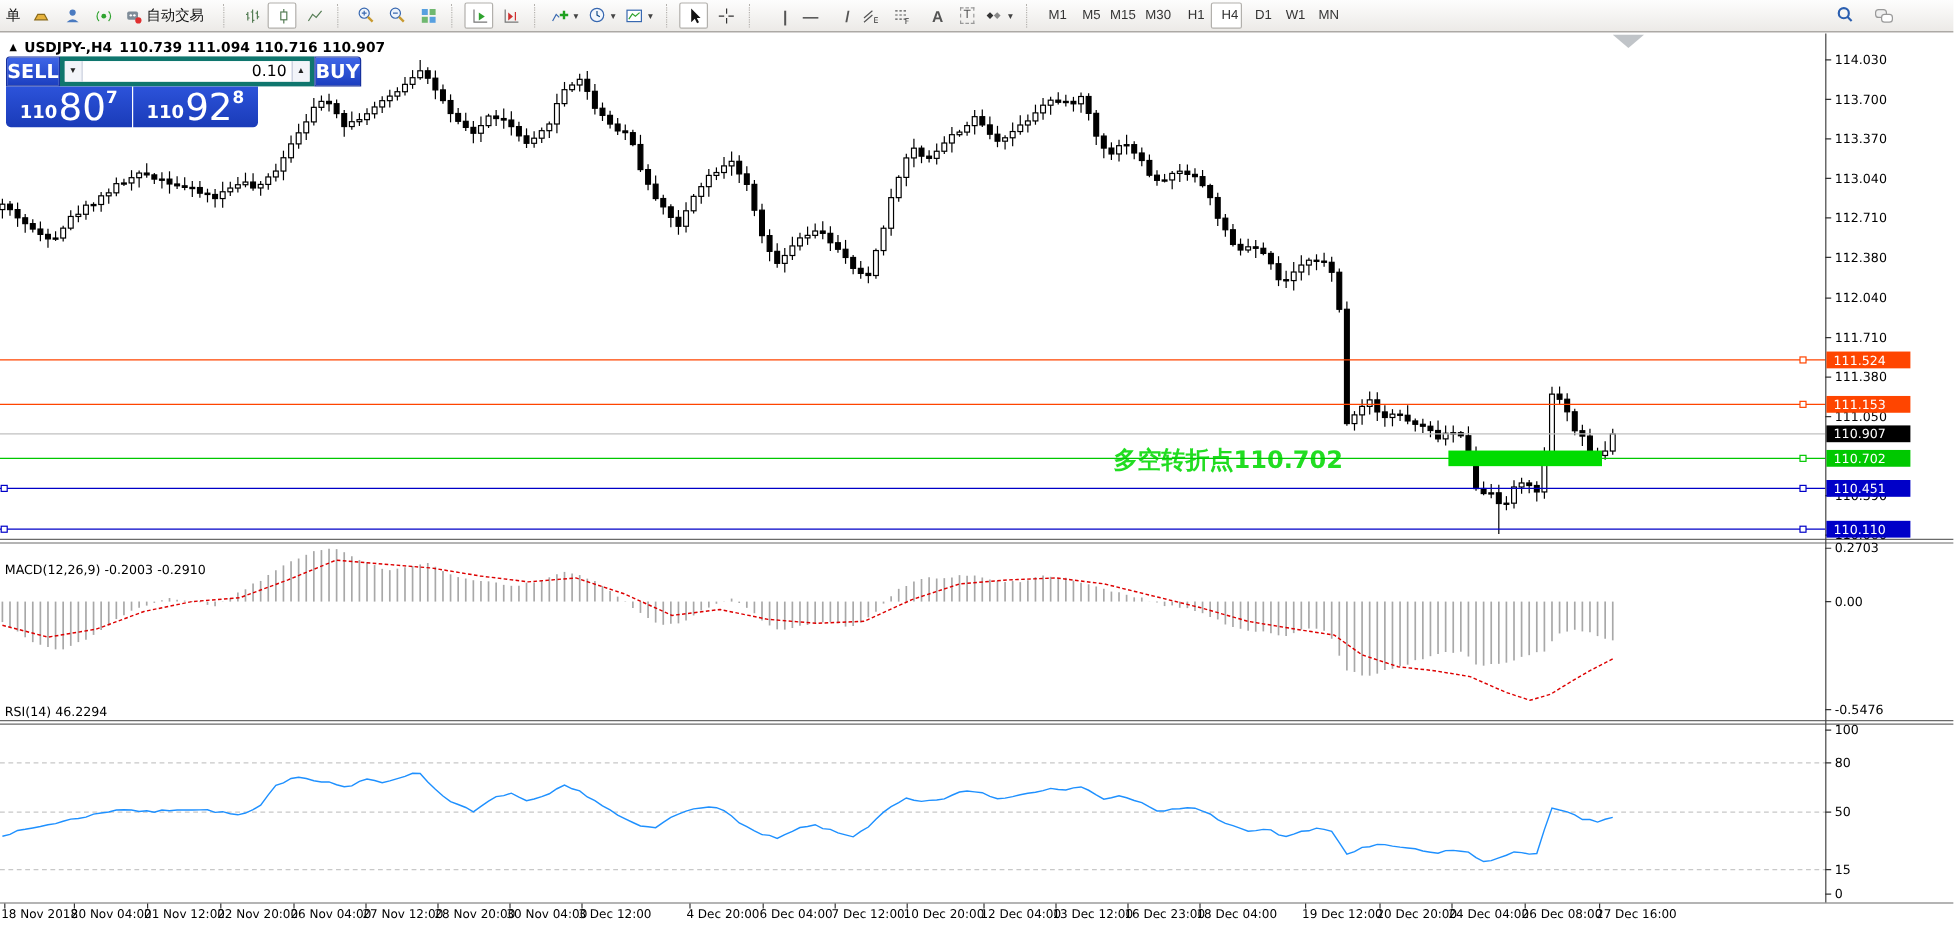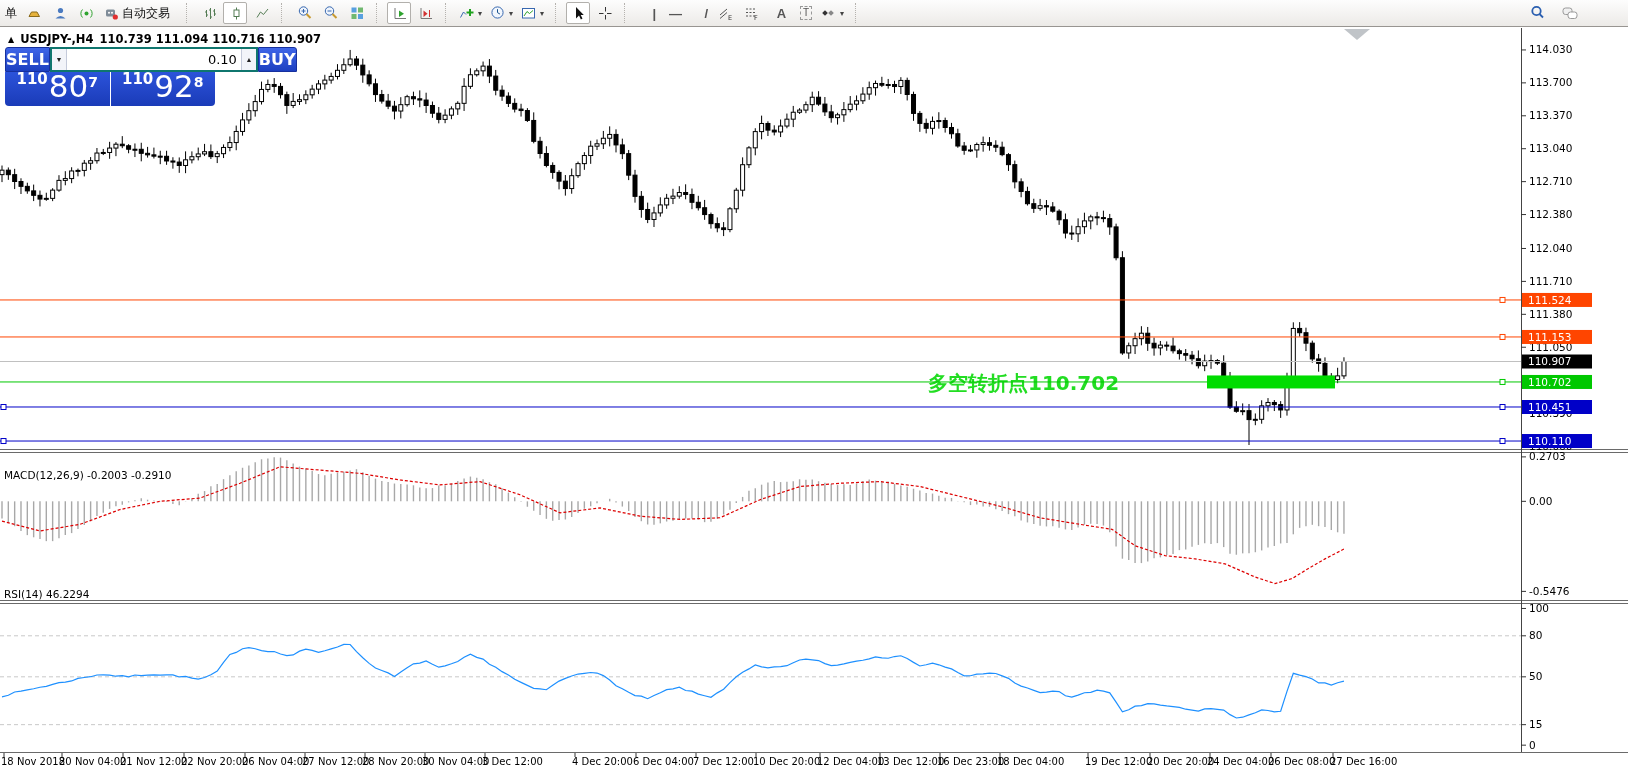--- a/index.html
+++ b/index.html
@@ -29,30 +29,30 @@
   .macd-label{top:469px}
   .rsi-label{top:588px}
   
   .ocp{position:absolute;left:5px;top:47px;width:210px;z-index:4}
   .ocp-row1{display:flex;height:25px}
   .btn-sell,.btn-buy{width:62px;background:linear-gradient(#3f66e8,#1c3fc0);color:#fff;font-size:16px;
           font-weight:bold;border:1px solid #16309e;display:flex;align-items:center;justify-content:center;
           box-sizing:border-box}
   .btn-sell{border-radius:3px 0 0 0}
   .btn-buy{border-radius:0 3px 0 0}
-  .lot{flex:1;display:flex;background:#fff;border:2px solid #0f766e;box-sizing:border-box}
+  .lot{flex:1;display:flex;background:#fff;border:4px solid #0f766e;box-sizing:border-box}
   .lot-btn{width:15px;background:#f2f4f9;border:none;font-size:7px;color:#222;display:flex;
            align-items:center;justify-content:center;padding:0}
   .lot-btn.dn{border-right:1px solid #c4cada}
   .lot-btn.up{border-left:1px solid #c4cada}
   .lot-input{flex:1;min-width:0;border:none;outline:none;text-align:right;font-size:13px;
              padding:0 4px 0 0;font-family:inherit;color:#000;background:#fff}
   .ocp-row2{display:flex;height:34px}
   .px-box{flex:1;background:linear-gradient(#2c53da,#1a3bb8);color:#fff;display:flex;
-          align-items:flex-start;justify-content:center;padding-bottom:1px}
+          align-items:flex-end;justify-content:center;padding-bottom:1px}
   .px-box.sell{margin-right:1px;border-radius:0 0 0 4px}
   .px-box.buy{border-radius:0 0 4px 0}
   .px-prefix{font-size:15px;font-weight:bold;line-height:1;margin:0 1px 4px 0}
   .px-big{font-size:31px;line-height:.95;font-weight:400}
   .px-sup{font-size:14px;font-weight:bold;align-self:flex-start;margin-top:2px}
   svg text{font-family:"DejaVu Sans","Liberation Sans",sans-serif}
 </style>
 </head>
 <body>
 
@@ -216,20 +216,31 @@
   <button class="tb-btn">
     <svg width="17" height="15">
         <rect x="3" y="5" width="4" height="4" transform="rotate(45 5 7)" fill="#333"></rect>
         <rect x="9" y="5" width="4" height="4" transform="rotate(45 11 7)" fill="#888"></rect>
       </svg>
     <span class="caret">▾</span>
   </button>
 
   <span class="tb-sep"></span>
 
+  <span style="display:flex" id="tf-group">
+      <button class="tb-btn tf">M1</button>
+      <button class="tb-btn tf">M5</button>
+      <button class="tb-btn tf">M15</button>
+      <button class="tb-btn tf">M30</button>
+      <button class="tb-btn tf">H1</button>
+      <button class="tb-btn tf pressed">H4</button>
+      <button class="tb-btn tf">D1</button>
+      <button class="tb-btn tf">W1</button>
+      <button class="tb-btn tf">MN</button>
+    </span>
 
   <span class="tb-right">
     <svg width="16" height="16">
         <circle cx="6.5" cy="6" r="4.2" stroke="#2b5fb0" stroke-width="1.8" fill="none"></circle>
         <line x1="9.5" y1="9" x2="13" y2="12.5" stroke="#2b5fb0" stroke-width="1.8"></line>
       </svg>
     <svg width="18" height="15">
         <rect x="1" y="2" width="9" height="6.5" rx="2.5" fill="#f0f0f0" stroke="#999"></rect>
         <rect x="6" y="6" width="9" height="6.5" rx="2.5" fill="#fff" stroke="#999"></rect>
       </svg>

